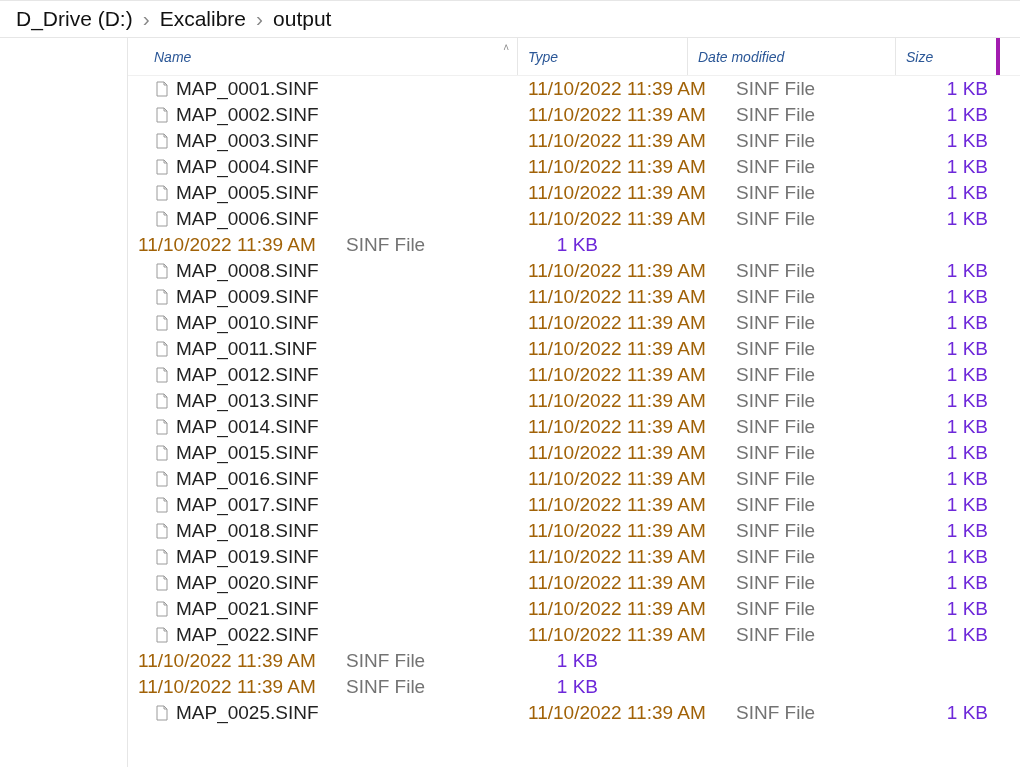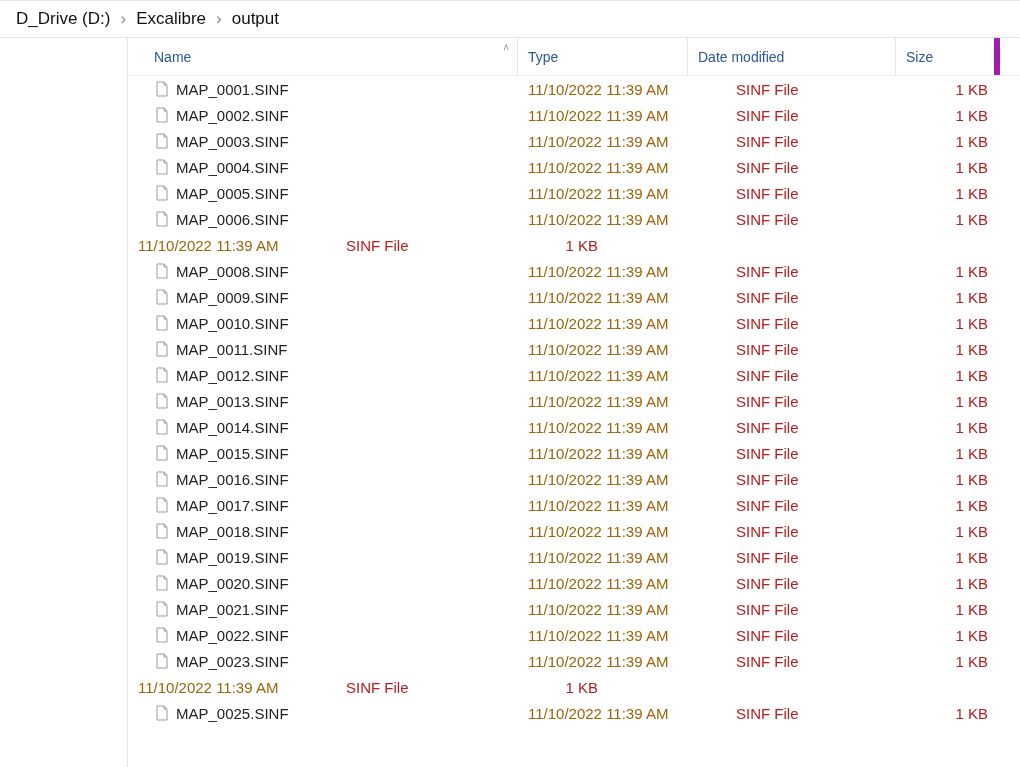--- a/index.html
+++ b/index.html
@@ -15,21 +15,21 @@
   }
 
   
   .breadcrumb {
     display: flex;
     align-items: center;
     height: 38px;
     padding: 0 10px;
     border-top: 1px solid #e6e6e6;
     border-bottom: 1px solid #e6e6e6;
-    font-size: 17px;
+    font-size: 21px;
     color: #111;
   }
   .breadcrumb .crumb {
     padding: 4px 6px;
     cursor: default;
   }
   .breadcrumb .chevron {
     color: #888;
     padding: 0 4px;
   }
@@ -52,31 +52,32 @@
 
   
   .col-header {
     display: flex;
     height: 38px;
     align-items: flex-end;
     color: #2b5797;
     font-size: 14px;
     border-bottom: 1px solid #f0f0f0;
     position: relative;
+    font-style: italic;
   }
   .col-header .col {
     border-right: 1px solid #e6e6e6;
     height: 100%;
     display: flex;
     align-items: center;
     padding: 0 10px;
     position: relative;
     cursor: default;
   }
-  .col-header .col:last-child { border-right: 6px solid #a21caf; }
+  .col-header .col:last-child { border-right: 4px solid #a21caf; }
 
   .col-name  { flex: 0 0 390px; padding-left: 26px !important; }
   .col-date  { flex: 0 0 208px; }
   .col-type  { flex: 0 0 170px; }
   .col-size  { flex: 0 0 104px; }
 
   .sort-indicator {
     position: absolute;
     right: 8px;
     top: 4px;
@@ -85,30 +86,30 @@
   }
 
   
   .rows {
     overflow: auto;
     height: calc(100% - 38px);
   }
   .row {
     display: flex;
     height: 26px;
-    font-size: 15px;
+    font-size: 19px;
     color: #222;
     cursor: default;
   }
 
   .row .cell { display: flex; align-items: center; height: 100%; }
   .row .cell.name  { flex: 0 0 390px; padding-left: 26px; gap: 6px; }
   .row .cell.date  { flex: 0 0 208px; padding-left: 10px; color: #a16207; }
-  .row .cell.type  { flex: 0 0 170px; padding-left: 10px; color: #b91c1c; }
-  .row .cell.size  { flex: 0 0 104px;  padding-right: 12px; justify-content: flex-end; color: #b91c1c; }
+  .row .cell.type  { flex: 0 0 170px; padding-left: 10px; color: #737373; }
+  .row .cell.size  { flex: 0 0 104px;  padding-right: 12px; justify-content: flex-end; color: #6d28d9; }
 
   .file-icon {
     width: 16px;
     height: 16px;
     flex-shrink: 0;
   }
   .file-icon svg { display: block; }
 
 </style>
 </head>
@@ -437,29 +438,20 @@
                 <path d="M10 1 v3 h3" fill="none" stroke="#9a9a9a" stroke-width="1"></path>
               </svg>
             </span>
             <span>MAP_0022.SINF</span>
           </div>
           <div class="cell date">11/10/2022 11:39 AM</div>
           <div class="cell type">SINF File</div>
           <div class="cell size">1 KB</div>
         </div>
         <div class="row">
-          <div class="cell name">
-            <span class="file-icon">
-              <svg viewBox="0 0 16 16" width="16" height="16">
-                <path d="M3 1 h7 l3 3 v11 H3 Z" fill="#ffffff" stroke="#9a9a9a" stroke-width="1"></path>
-                <path d="M10 1 v3 h3" fill="none" stroke="#9a9a9a" stroke-width="1"></path>
-              </svg>
-            </span>
-            <span>MAP_0023.SINF</span>
-          </div>
           <div class="cell date">11/10/2022 11:39 AM</div>
           <div class="cell type">SINF File</div>
           <div class="cell size">1 KB</div>
         </div>
         <div class="row">
           <div class="cell date">11/10/2022 11:39 AM</div>
           <div class="cell type">SINF File</div>
           <div class="cell size">1 KB</div>
         </div>
         <div class="row">

